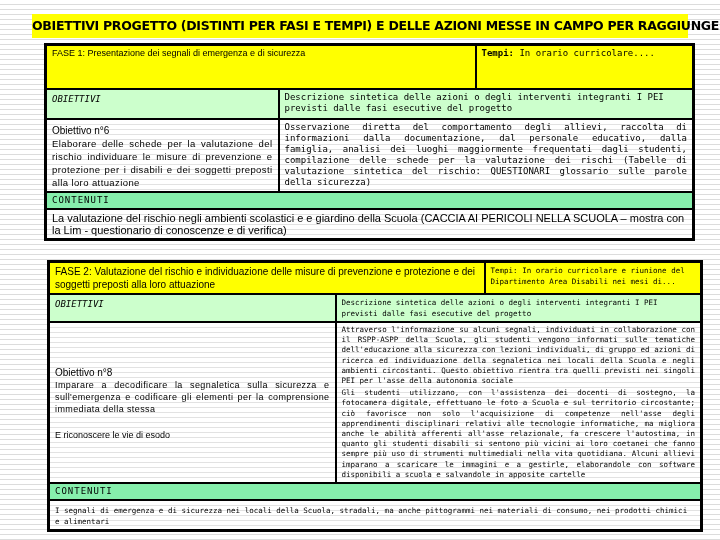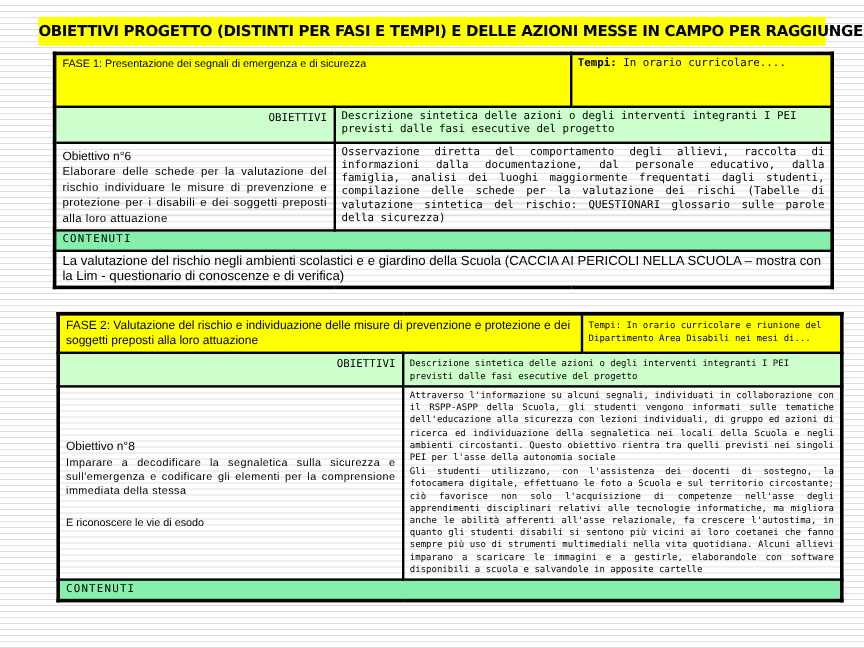--- a/index.html
+++ b/index.html
@@ -28,21 +28,21 @@
   }
   #t1 { left:44px; top:43px; width:648px;padding-left:16px; }
   #t2 { left:47px; top:260px; width:653px; }
   .yellow { background:#ffff00; }
   .green  { background:#ccffcc; }
   .pink   { background:#86efac; }
   .stripe {
     background-color:#ffffff;
     background-image: repeating-linear-gradient(to bottom, #ffffff 0px, #ffffff 4px, #e2e2e2 4px, #e2e2e2 5px);
   }
-  .center { text-align:right; }
+  .center { text-align:left;font-style:italic; }
   .just { text-align:justify;margin-top:44px; }
   .mono { font-family:"DejaVu Sans Mono", monospace; font-size:8px; letter-spacing:0px; }
   .label-cont { font-family:"DejaVu Sans Mono", monospace; font-size:8px; letter-spacing:1px; }
   .obj-title { font-size:10px; line-height:13px; margin-top:2px; }
   .obj-text { font-size:9.5px; line-height:13px; text-align:justify; letter-spacing:0.4px; }
   .tempi b { font-weight:bold; }
   p { margin:0; }
 </style>
 </head>
 <body>
@@ -114,14 +114,17 @@
       <p class="obj-title" style="margin-top:14px;font-size:9px">E riconoscere le vie di esodo</p>
     </td>
     <td class="stripe mono just" colspan="2" style="font-size:7.5px;line-height:10.2px">
       <p>Attraverso l'informazione su alcuni segnali, individuati in collaborazione con il RSPP-ASPP della Scuola, gli studenti vengono informati sulle tematiche dell'educazione alla sicurezza con lezioni individuali, di gruppo ed azioni di ricerca ed individuazione della segnaletica nei locali della Scuola e negli ambienti circostanti. Questo obiettivo rientra tra quelli previsti nei singoli PEI per l'asse della autonomia sociale</p>
       <p style="margin-top:2px">Gli studenti utilizzano, con l'assistenza dei docenti di sostegno, la fotocamera digitale, effettuano le foto a Scuola e sul territorio circostante; ciò favorisce non solo l'acquisizione di competenze nell'asse degli apprendimenti disciplinari relativi alle tecnologie informatiche, ma migliora anche le abilità afferenti all'asse relazionale, fa crescere l'autostima, in quanto gli studenti disabili si sentono più vicini ai loro coetanei che fanno sempre più uso di strumenti multimediali nella vita quotidiana. Alcuni allievi imparano a scaricare le immagini e a gestirle, elaborandole con software disponibili a scuola e salvandole in apposite cartelle</p>
     </td>
   </tr>
   <tr style="height:16px">
     <td class="pink label-cont" colspan="3">CONTENUTI</td>
   </tr>
+  <tr style="height:30px">
+    <td class="stripe mono" colspan="3" style="font-size:7.5px;padding-top:4px">I segnali di emergenza e di sicurezza nei locali della Scuola, stradali, ma anche pittogrammi nei materiali di consumo, nei prodotti chimici e alimentari</td>
+  </tr>
 </tbody>
   </table>
 
 </body></html>

